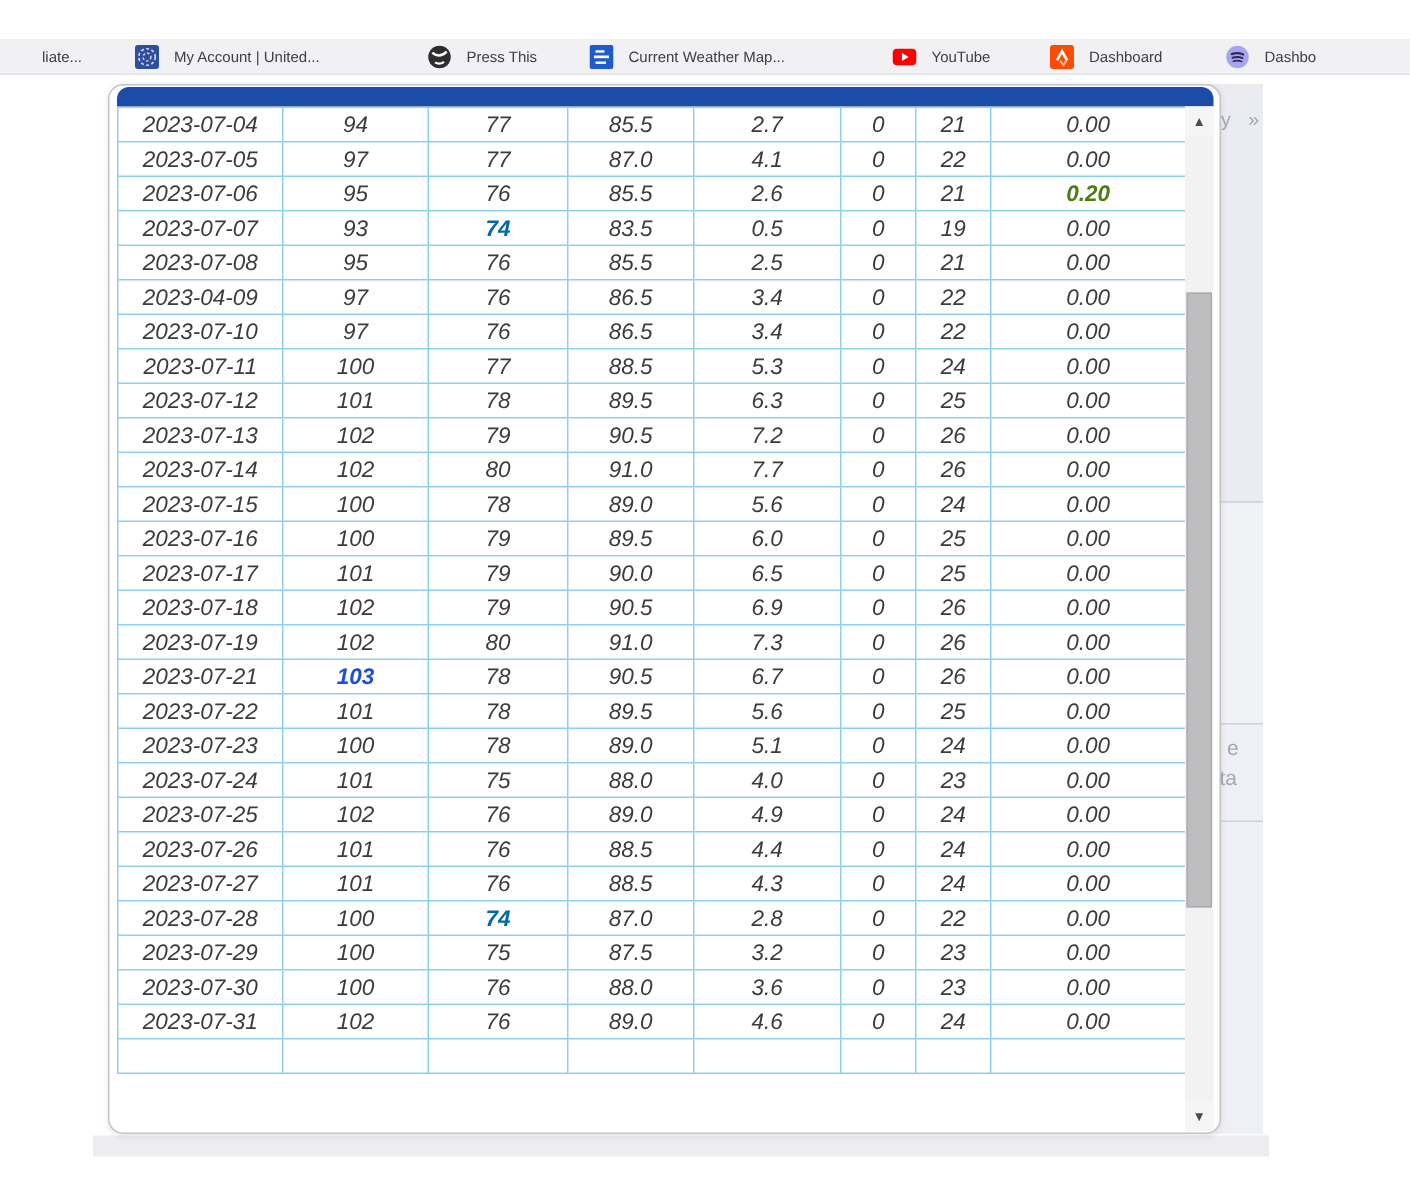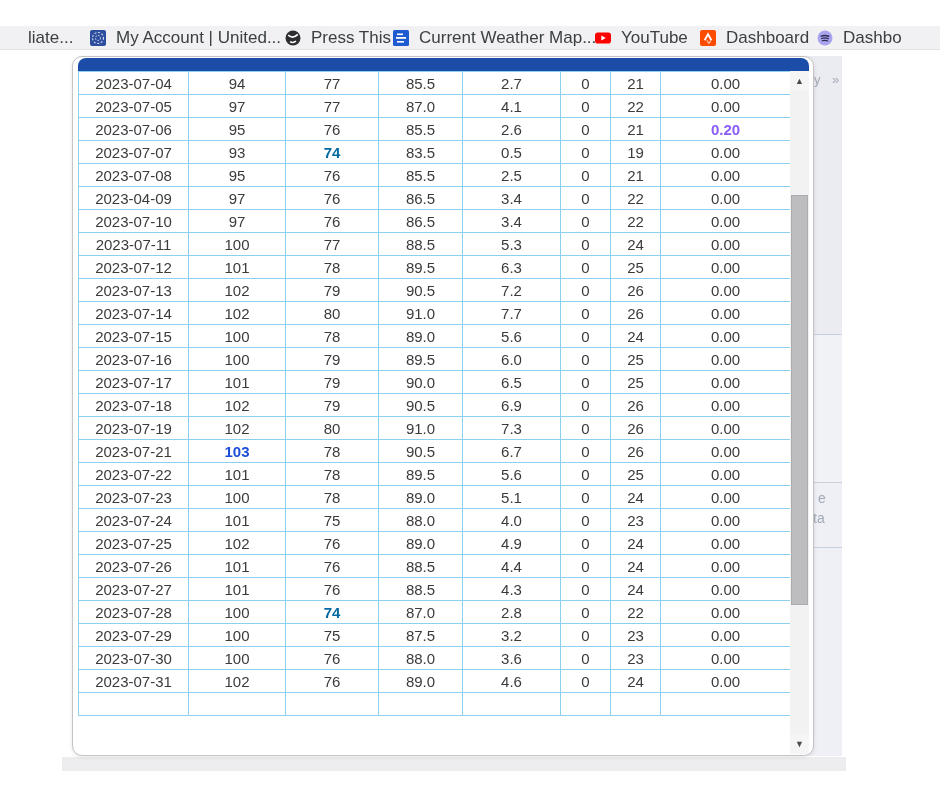--- a/index.html
+++ b/index.html
@@ -3,21 +3,21 @@
 <meta charset="utf-8">
 <style>
   * { box-sizing: border-box; margin: 0; padding: 0; }
   html,body { width:940px; height:788px; background:#ffffff; overflow:hidden;
               font-family:"Liberation Sans", sans-serif; position:relative; }
 
   
   .bookmarks-bar { position:absolute; left:0; top:26px; width:940px; height:24px;
                    background:#f1f1f4; border-bottom:1px solid #e3e3e7; z-index:3; overflow:hidden; }
   .bm-item { position:absolute; top:0; height:24px; display:flex; align-items:center;
-             gap:10px; font-size:17px; color:#3c4043; white-space:nowrap; cursor:pointer; }
+             gap:10px; font-size:10px; color:#3c4043; white-space:nowrap; cursor:pointer; }
   .bm-icon { width:16px; height:16px; display:inline-flex; }
   .bm-icon svg { width:16px; height:16px; }
 
   
   .bottom-band { position:absolute; left:62px; top:757px; width:784px; height:14px;
                  background:#ededf0; z-index:0; }
   .bg-strip { position:absolute; left:806px; top:56px; width:36px; height:700px;
               background:#eef0f5; z-index:1; font-size:13px; color:#a3a9b5; }
   .strip-sec1 { position:absolute; left:0; top:0; width:36px; height:279px;
                 background:#eaecf1; border-bottom:1px solid #c8d2de; }
@@ -32,26 +32,26 @@
 
   
   .panel { position:absolute; left:72px; top:56px; width:742px; height:700px;
            background:#ffffff; border:1px solid #c3c3c6; border-radius:10px;
            box-shadow:0 1px 4px rgba(0,0,0,.10); z-index:2; }
   .blue-bar { position:absolute; left:5px; top:1px; width:731px; height:13px;
               border-radius:8px 8px 0 0; }
 
   .table-clip { position:absolute; left:5px; top:14px; width:713px; height:683px; overflow:hidden; }
   table.wx { border-collapse:collapse; table-layout:fixed; width:712px;
-             font-size:15px; color:#3b3b3b; }
+             font-size:15px; color:#3b3b3b;font-style:italic; }
   table.wx td { border:1px solid #8ccfee; height:23px; text-align:center;
                 padding:0; overflow:hidden; }
   td.cell-red   { color:#1d4ed8; font-weight:bold; }
   td.cell-blue  { color:#0369a1; font-weight:bold; }
-  td.cell-green { color:#8b5cf6; font-weight:bold; }
+  td.cell-green { color:#4d7c0f; font-weight:bold; }
 
   
   .sbar { position:absolute; left:717px; top:14px; width:19px; height:683px;
           background:#f2f2f2; }
   .sb-btn { position:absolute; left:0; width:19px; height:20px; background:#f5f5f6;
             display:flex; align-items:center; justify-content:center;
             font-size:9px; color:#4a4a4a; cursor:pointer; user-select:none; }
   .sb-up { top:0; }
   .sb-down { bottom:0; }
   .sb-thumb { position:absolute; left:1px; top:124px; width:17px; height:410px;

